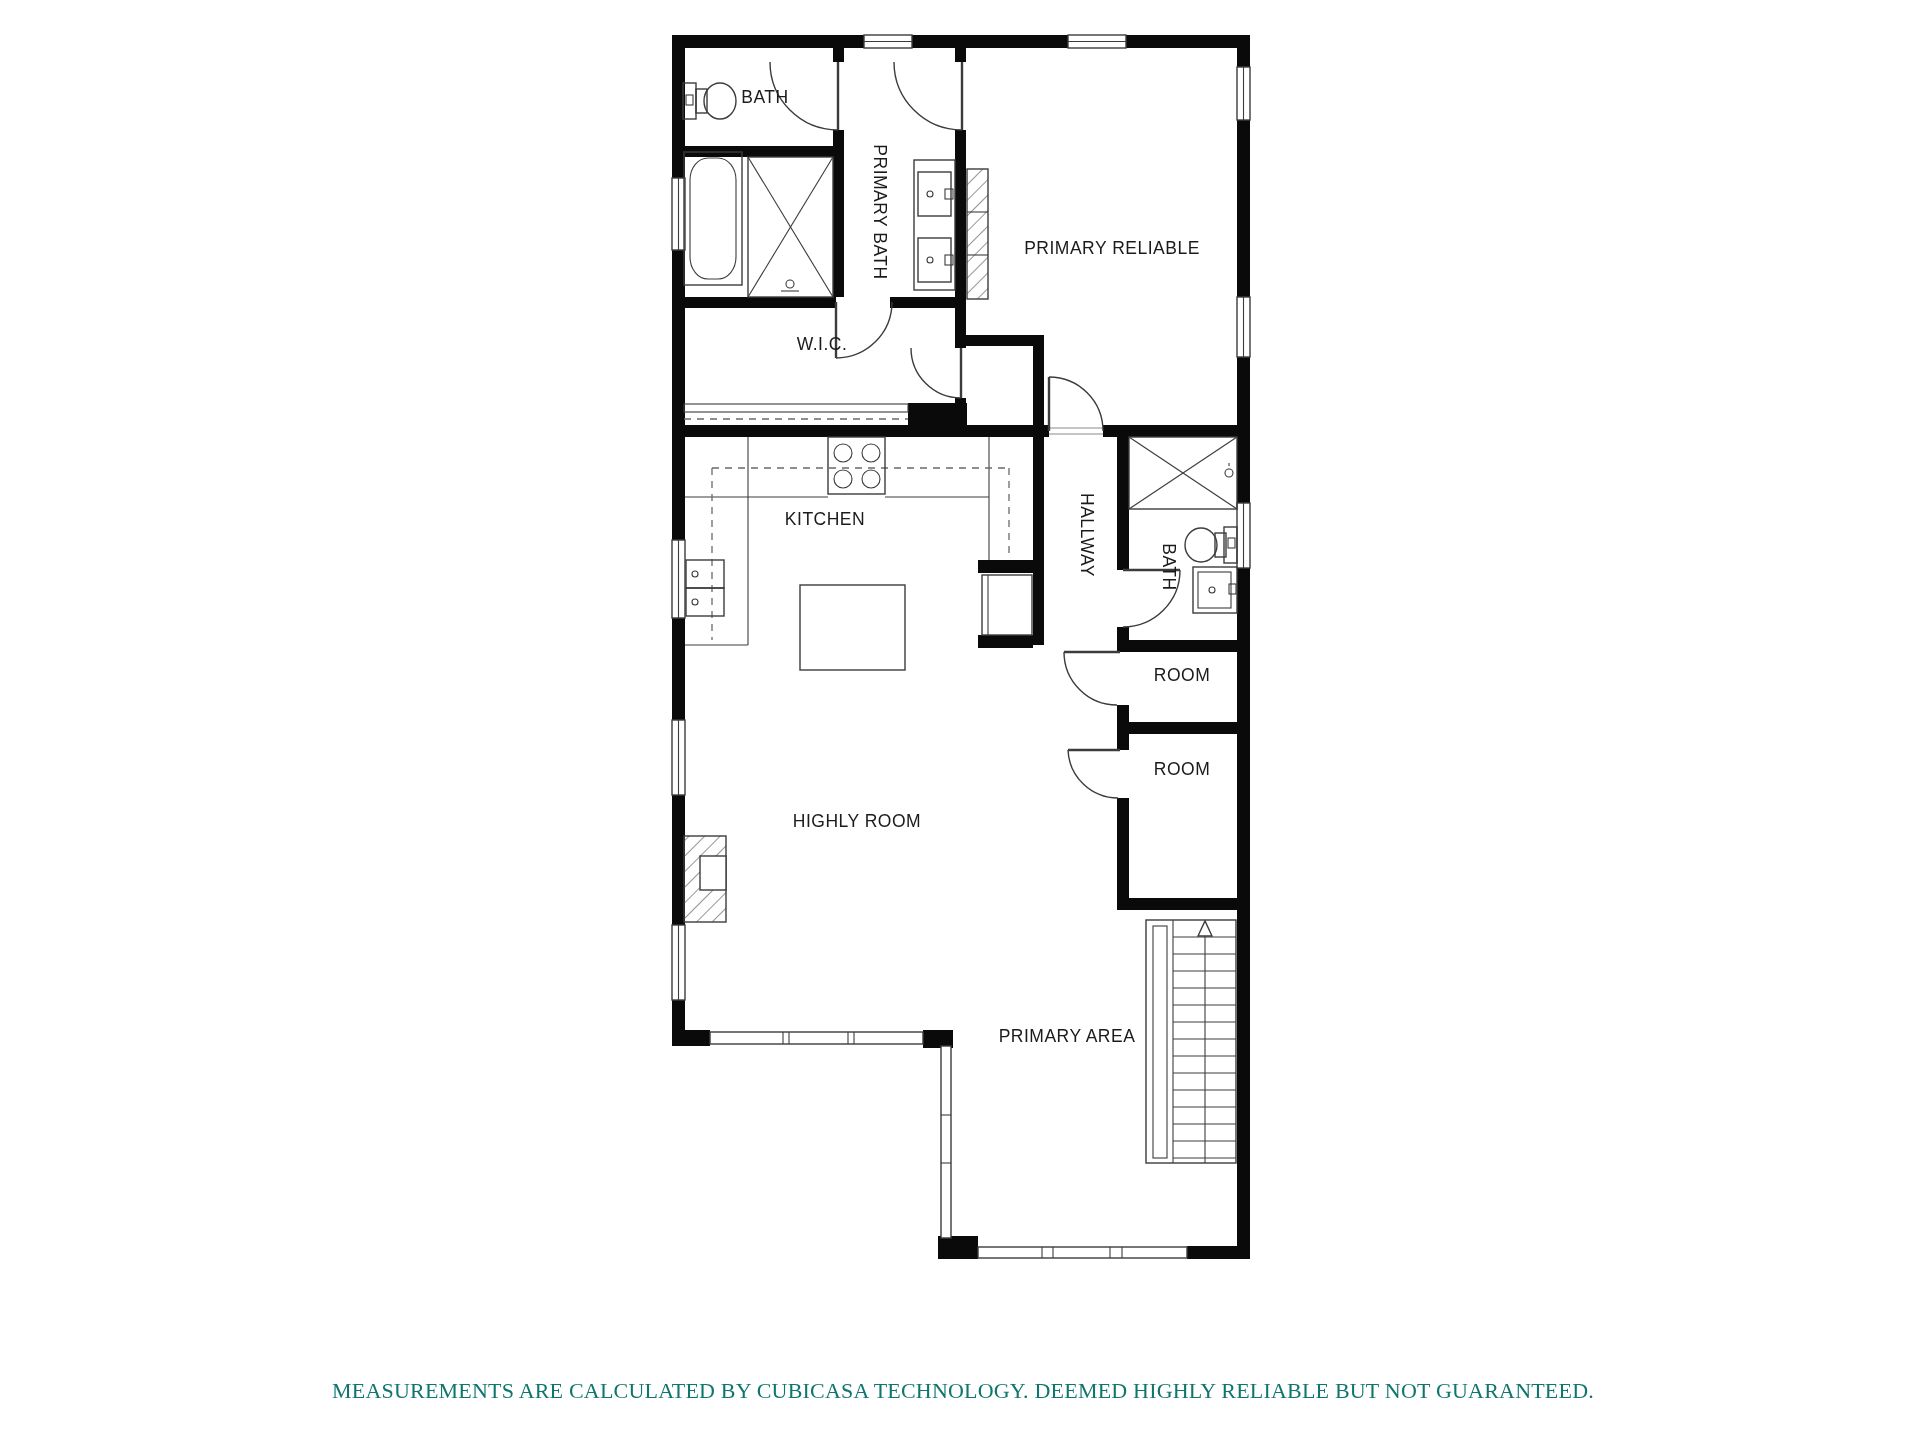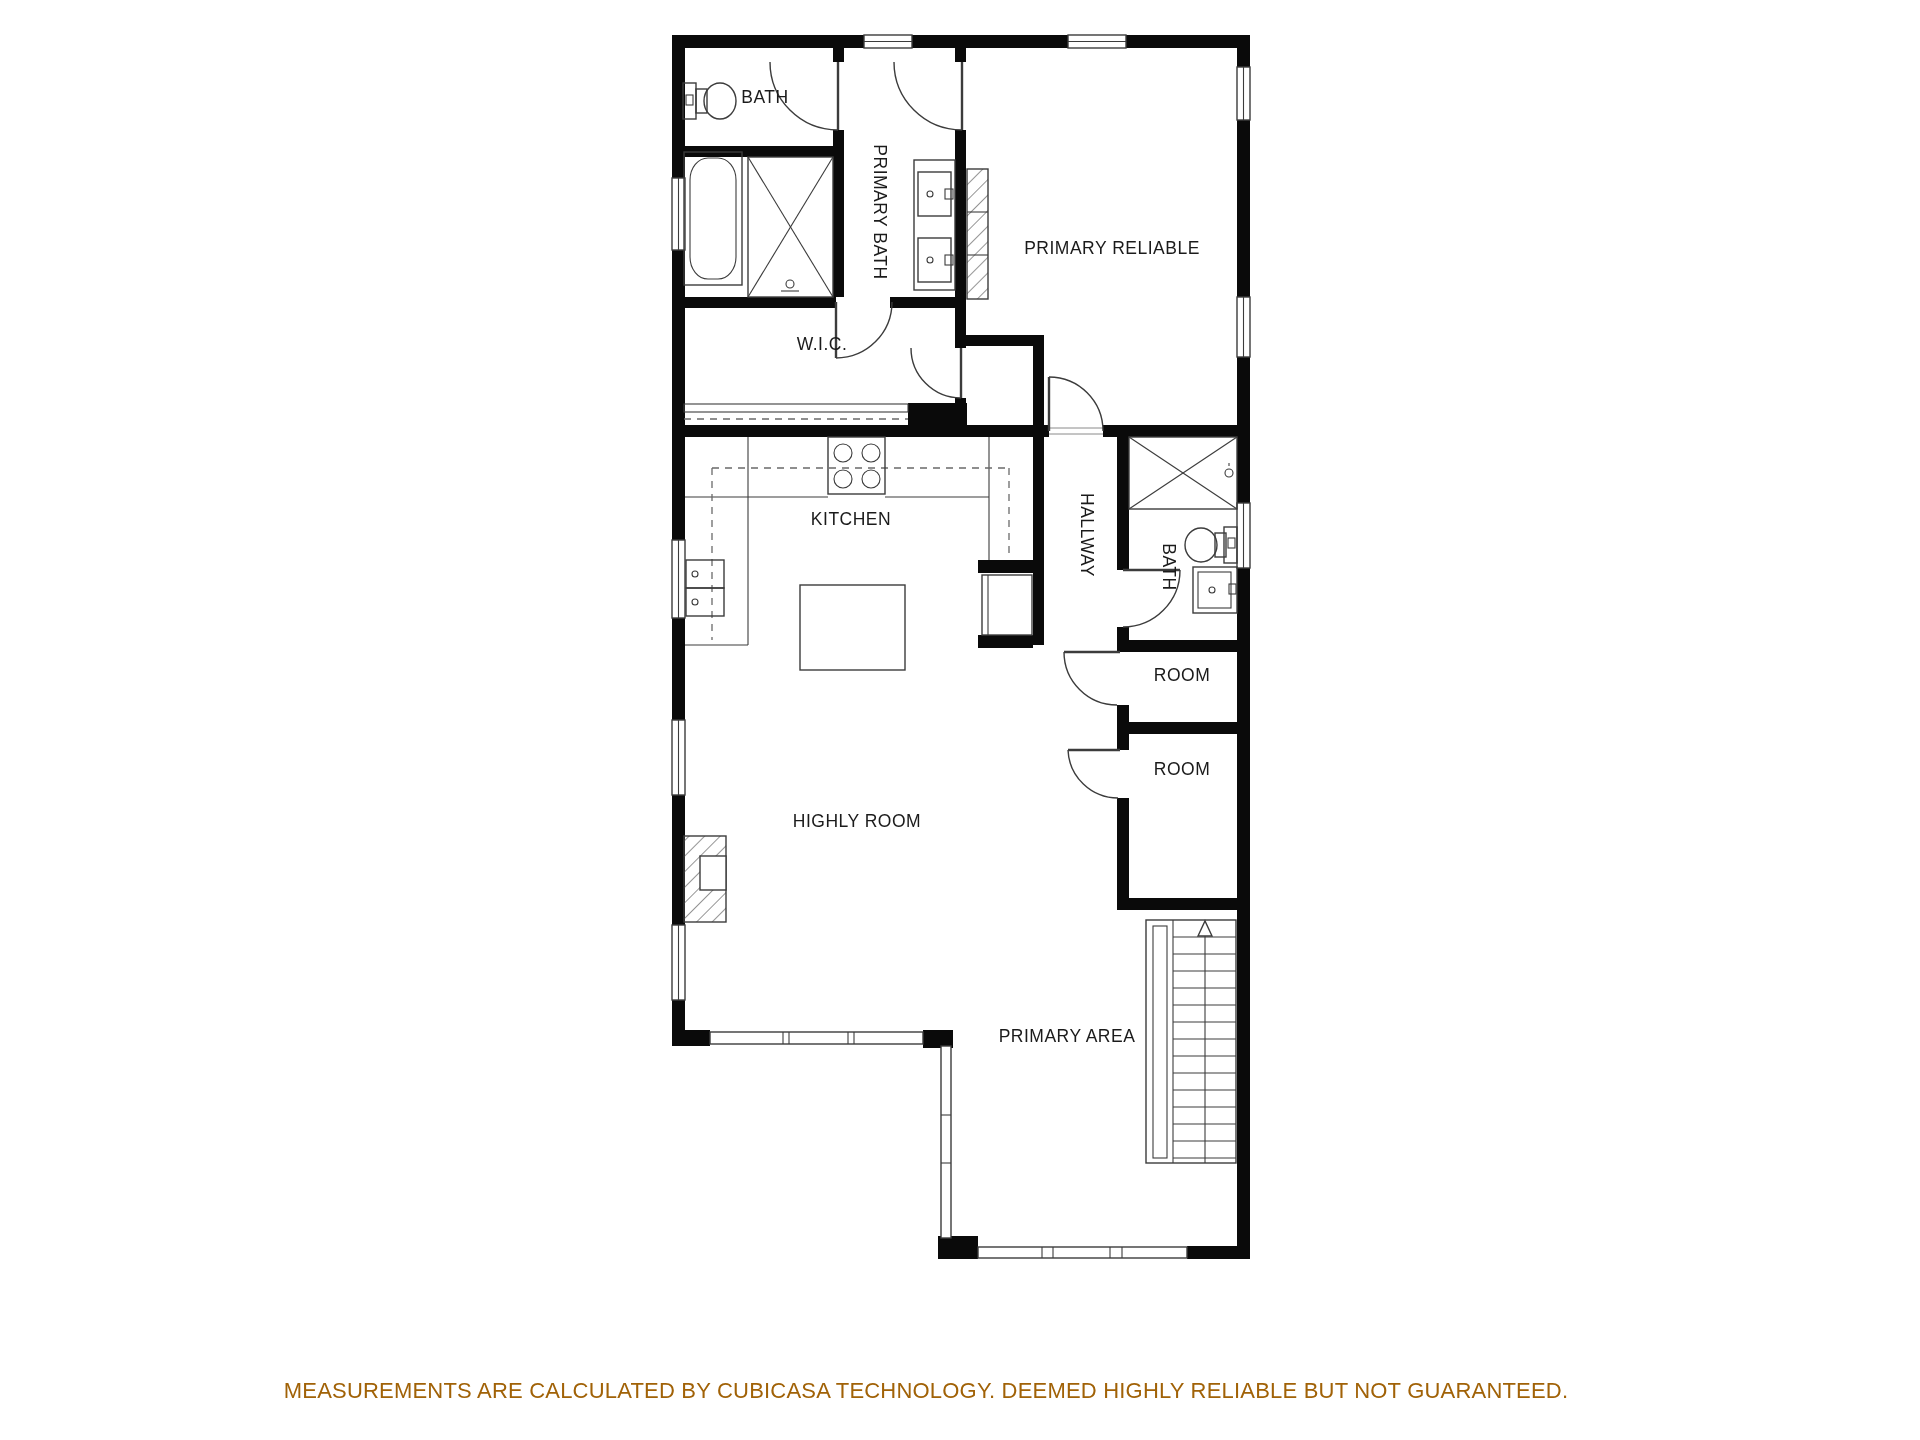--- a/index.html
+++ b/index.html
@@ -17,22 +17,22 @@
   .arc{fill:none;stroke:var(--line,#3c3c3c);stroke-width:1.4;}
   .dash{fill:none;stroke:#6a6a6a;stroke-width:1.3;stroke-dasharray:7 6;}
   .sill{stroke:#8a8a8a;stroke-width:1;}
   .hatched{fill:url(#hatch);stroke:var(--line,#3c3c3c);stroke-width:1.4;}
   .room-label{
     position:absolute;transform:translate(-50%,-50%);
     font-size:17.5px;letter-spacing:.5px;color:#1b1b1b;white-space:nowrap;
   }
   .room-label.vertical{transform:translate(-50%,-50%) rotate(90deg);}
   .disclaimer{
-    position:absolute;left:926px;top:1391px;transform:translate(-50%,-50%);
-    font-size:22px;letter-spacing:.2px;color:#a16207;white-space:nowrap;
+    position:absolute;left:963px;top:1391px;transform:translate(-50%,-50%);
+    font-size:22px;letter-spacing:.2px;color:#0f766e;white-space:nowrap;font-family:Liberation Serif, serif;
   }
 </style>
 </head>
 <body>
 
 <svg width="1920" height="1440" viewBox="0 0 1920 1440">
   <defs>
     <pattern id="hatch" width="11" height="11" patternUnits="userSpaceOnUse" patternTransform="rotate(45)">
       <line x1="0" y1="0" x2="0" y2="11" stroke="#4d4d4d" stroke-width="1.2"></line>
     </pattern>
@@ -300,21 +300,21 @@
       <line class="thin2" x1="1205" y1="932" x2="1205" y2="1163"></line>
       <polygon points="1198,936 1212,936 1205,921" fill="#ffffff" stroke="#3c3c3c" stroke-width="1.4"></polygon>
     </g>
   </g>
 </svg>
 
 <div class="room-label" style="left:765px;top:97px">BATH</div>
 <div class="room-label vertical" style="left:879px;top:212px">PRIMARY BATH</div>
 <div class="room-label" style="left:1112px;top:248px">PRIMARY RELIABLE</div>
 <div class="room-label" style="left:822px;top:344px">W.I.C.</div>
-<div class="room-label" style="left:851px;top:519px">KITCHEN</div>
+<div class="room-label" style="left:825px;top:519px">KITCHEN</div>
 <div class="room-label vertical" style="left:1086px;top:535px">HALLWAY</div>
 <div class="room-label vertical" style="left:1168px;top:567px">BATH</div>
 <div class="room-label" style="left:1182px;top:675px">ROOM</div>
 <div class="room-label" style="left:1182px;top:769px">ROOM</div>
 <div class="room-label" style="left:857px;top:821px">HIGHLY ROOM</div>
 <div class="room-label" style="left:1067px;top:1036px">PRIMARY AREA</div>
 
 <div class="disclaimer">MEASUREMENTS ARE CALCULATED BY CUBICASA TECHNOLOGY. DEEMED HIGHLY RELIABLE BUT NOT GUARANTEED.</div>
 
 </body></html>

